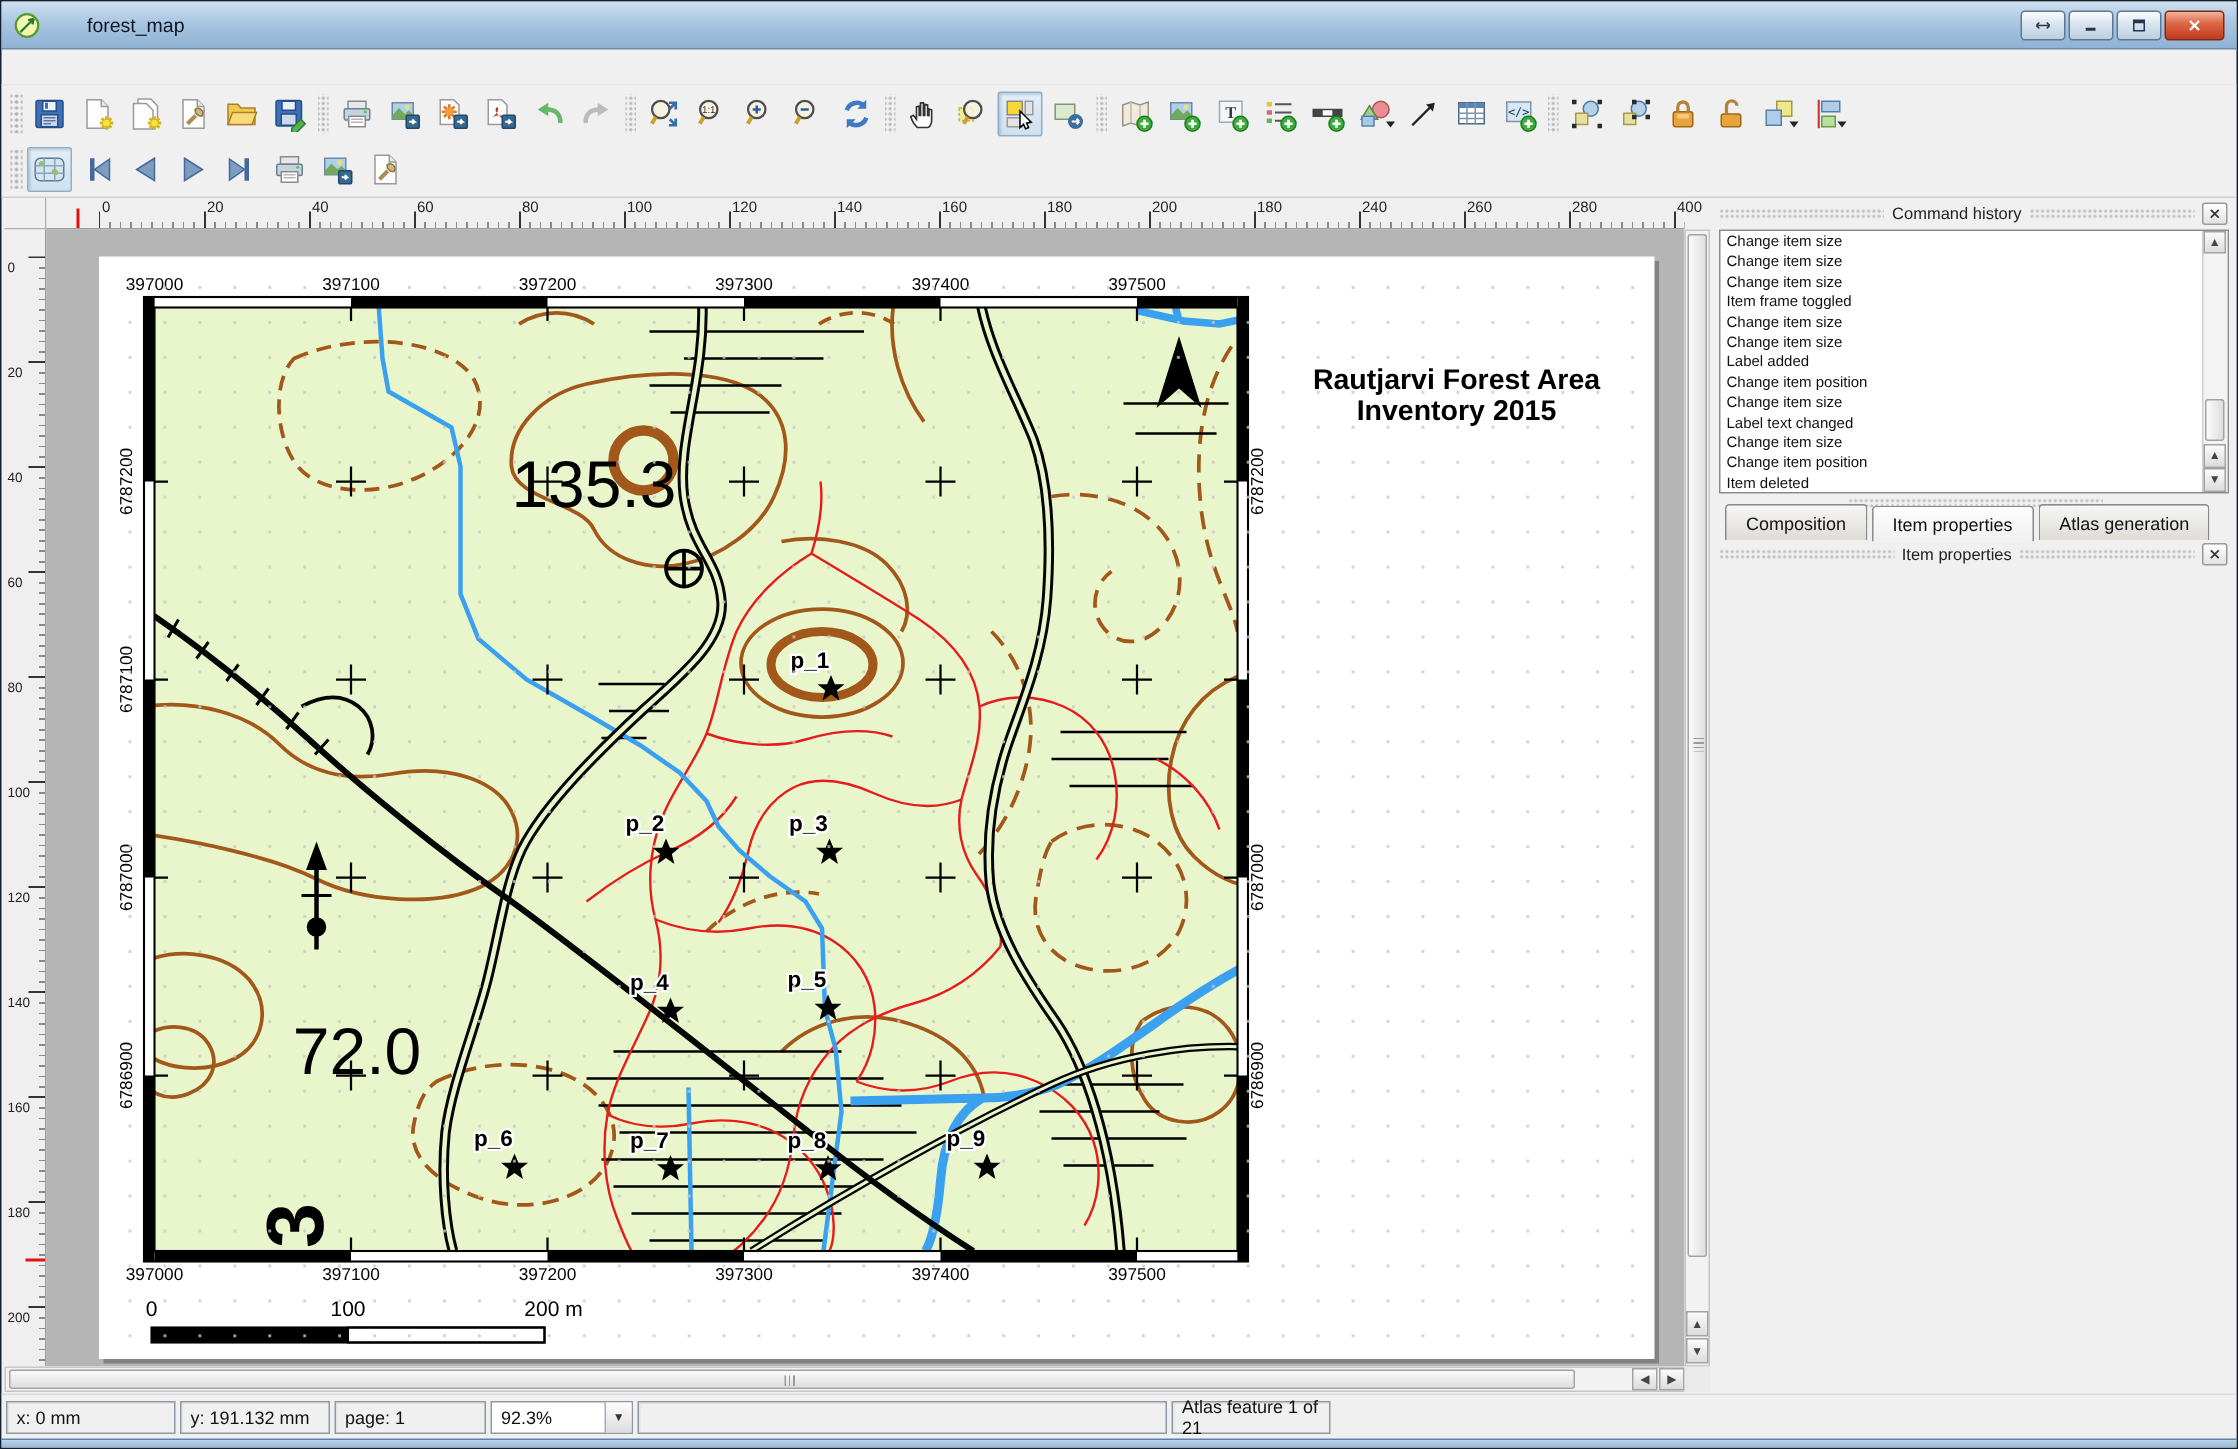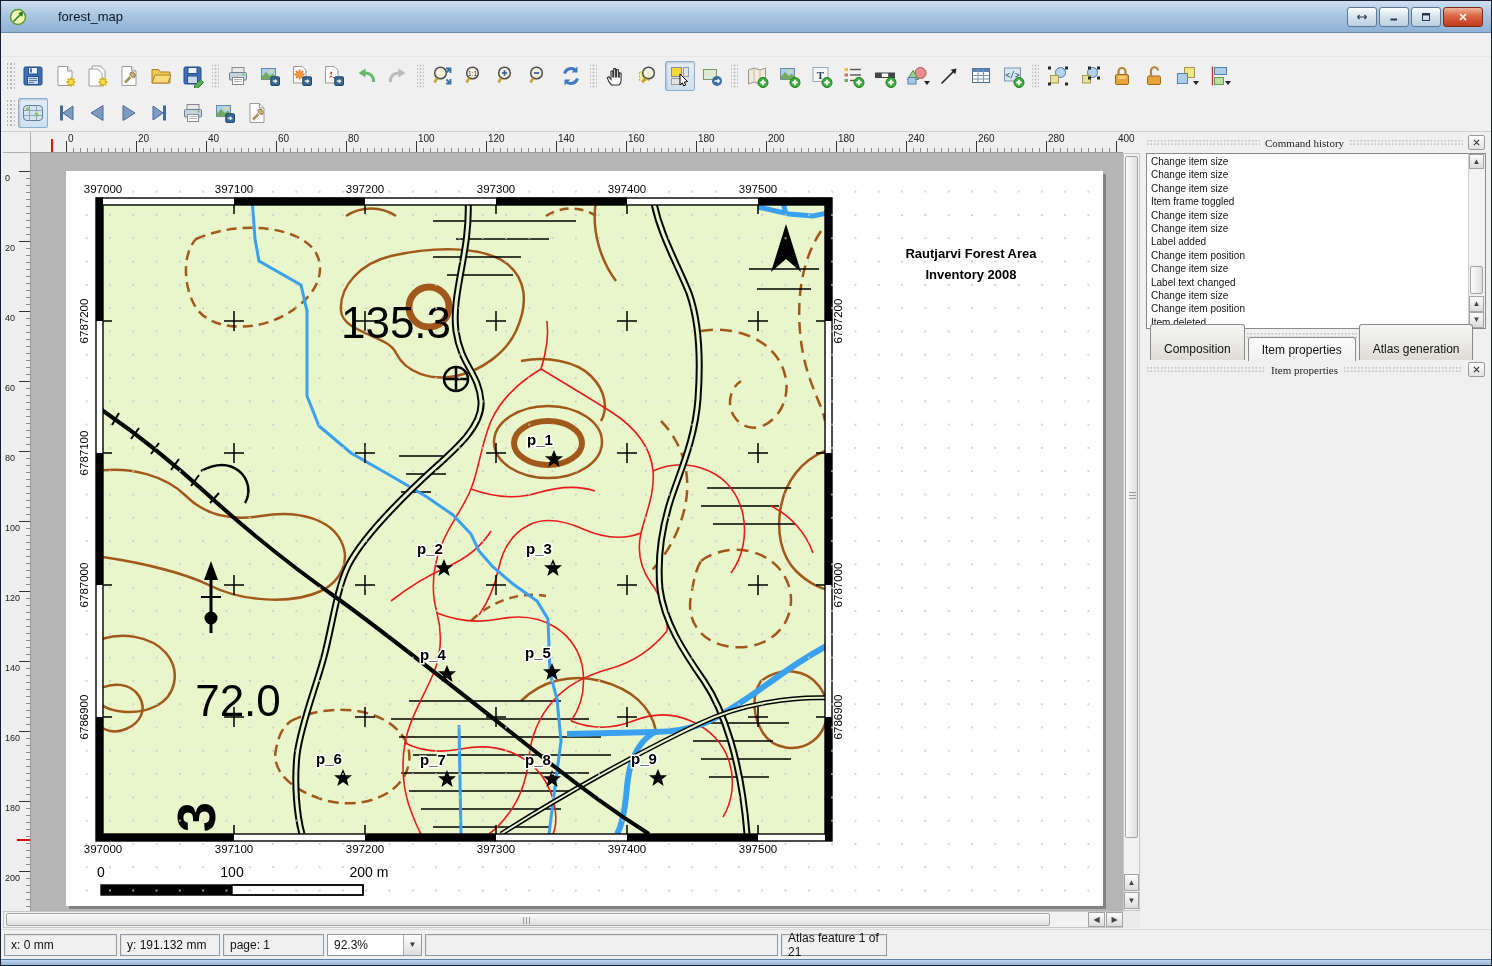--- a/index.html
+++ b/index.html
@@ -57,53 +57,53 @@
   .red-h{position:absolute;right:0;top:686px;width:13px;height:2px;background:#e01010;}
   .canvas{position:absolute;left:30px;top:152px;width:1092px;height:758px;background:#b5b5b5;overflow:hidden;}
   .paper{position:absolute;left:35px;top:18px;width:1037px;height:735px;background:#ffffff;
     box-shadow:3px 3px 0 rgba(88,88,88,.55);}
   .paper::after{content:"";position:absolute;inset:0;pointer-events:none;z-index:3;
     background-image:radial-gradient(circle,#c9c9c9 0.9px,transparent 1.15px);
     background-size:23.3px 23.3px;background-position:9px 9px;opacity:.8;}
   .mapsvg{position:absolute;left:0;top:0;z-index:1;}
   .mapsvg text{font-family:"Liberation Sans",sans-serif;}
   .map-title{position:absolute;left:735px;top:72px;width:340px;z-index:2;text-align:center;
-    font-weight:bold;font-size:13px;line-height:21px;color:#000;}
+    font-weight:bold;font-size:19px;line-height:21px;color:#000;}
   
   .vscroll{position:absolute;left:1122px;top:152px;width:17px;height:758px;background:#f2f2f2;border:1px solid #c6c6c6;}
   .vthumb{position:absolute;left:1px;top:2px;width:13px;height:682px;border:1px solid #a3a3a3;border-radius:2px;
     background:linear-gradient(90deg,#fbfbfb,#dedede);}
   .vthumb::after{content:"";position:absolute;left:3px;top:50%;width:7px;height:9px;margin-top:-5px;
     background-image:repeating-linear-gradient(#9a9a9a 0 1px,transparent 1px 3px);}
   .sbtn{position:absolute;display:flex;align-items:center;justify-content:center;
     border:1px solid #a3a3a3;background:linear-gradient(#fbfbfb,#dcdcdc);color:#444;font-size:8px;line-height:1;}
   .hscroll{position:absolute;left:2px;top:910px;width:1120px;height:17px;background:#f2f2f2;border:1px solid #c6c6c6;}
   .hthumb{position:absolute;left:2px;top:1px;width:1044px;height:13px;border:1px solid #a3a3a3;border-radius:2px;
     background:linear-gradient(#fbfbfb,#dedede);}
   .hthumb::after{content:"";position:absolute;top:3px;left:50%;height:7px;width:9px;margin-left:-5px;
     background-image:repeating-linear-gradient(90deg,#9a9a9a 0 1px,transparent 1px 3px);}
   .scorner{position:absolute;left:1122px;top:910px;width:17px;height:17px;background:#eaeaea;}
   
   .panel{position:absolute;left:1141px;top:131px;width:349px;height:797px;background:#f0f0f0;}
   .dock-title{position:absolute;left:0;right:2px;height:19px;display:flex;align-items:center;gap:5px;
-    padding:0 4px;font-size:11px;color:#222;font-family:Liberation Serif, serif;}
+    padding:0 4px;font-size:11px;color:#222;}
   .dock-title .grip{flex:1;height:7px;
     background-image:radial-gradient(circle,#c6c6c6 0.9px,transparent 1.2px);background-size:3.5px 3.5px;}
   .dock-close{width:17px;height:15px;border:1px solid #9a9a9a;border-radius:2px;padding:0;
     background:linear-gradient(#ffffff,#e2e2e2);display:flex;align-items:center;justify-content:center;}
   .dock-close svg{width:9px;height:9px;}
   .history-box{position:absolute;left:4px;top:21px;width:340px;height:176px;background:#fff;
     border:1px solid #8a8a8a;overflow:hidden;}
   .history-list{position:absolute;left:1px;top:1px;right:18px;bottom:0;overflow:hidden;}
   .hist-item{height:13.4px;line-height:13.4px;font-size:10px;padding-left:3px;white-space:nowrap;}
   .hsb{position:absolute;top:0;right:0;bottom:0;width:17px;background:#f3f3f3;border-left:1px solid #cfcfcf;}
   .dock-strip{position:absolute;left:90px;top:200px;width:170px;height:6px;
     background-image:radial-gradient(circle,#c6c6c6 0.9px,transparent 1.2px);background-size:3.5px 3.5px;}
   .tabbar{position:absolute;left:8px;top:205px;height:23px;display:flex;align-items:flex-end;gap:3px;}
-  .tab{padding:17px 13px 4px;border:1px solid #8a8a8a;border-bottom:none;border-radius:3px 3px 0 0;
+  .tab{padding:5px 13px 4px;border:1px solid #8a8a8a;border-bottom:none;border-radius:3px 3px 0 0;
     background:linear-gradient(#f6f6f6,#dedcd5);font-size:12px;}
   .tab.active{background:linear-gradient(#fdfdfd,#f0f0f0);padding-top:5px;position:relative;top:1px;}
   .ip-title{top:228px;}
   
   .statusbar{position:absolute;left:0;right:0;top:928px;height:30px;background:#f0f0f0;border-top:1px solid #dadada;
     display:flex;align-items:center;gap:3px;padding:0 3px;}
   .sfield{height:22px;border:1px solid #9298a2;background:#f0f0f0;display:flex;align-items:center;
     padding:0 6px;font-size:12px;box-shadow:inset 1px 1px 1px rgba(0,0,0,.06);}
   .zoom-combo{height:22px;border:1px solid #9298a2;background:#fff;display:flex;align-items:center;width:95px;}
   .zoom-combo .val{flex:1;padding:0 6px;}
@@ -721,21 +721,21 @@
           <rect x="100" y="884" width="131" height="10" fill="#000"></rect>
           <rect x="231" y="884" width="131" height="10" fill="#fff" stroke="#000" stroke-width="1.4"></rect>
           <rect x="100" y="884" width="262" height="10" fill="none" stroke="#000" stroke-width="1.4"></rect>
           <text x="100" y="876" font-size="14" fill="#000" text-anchor="middle">0</text>
           <text x="231" y="876" font-size="14" fill="#000" text-anchor="middle">100</text>
           <text x="368" y="876" font-size="14" fill="#000" text-anchor="middle">200 m</text>
         </g>
       </svg>
       <div class="map-title">
         <div>Rautjarvi Forest Area</div>
-        <div>Inventory 2008</div>
+        <div>Inventory 2015</div>
       </div>
     </div>
   </div>
 
   <div class="vscroll">
     <div class="vthumb"></div>
     <div class="sbtn" style="left:0;width:15px;top:720px;height:17px;">▲</div>
     <div class="sbtn" style="left:0;width:15px;top:738px;height:17px;">▼</div>
   </div>
   <div class="hscroll">

